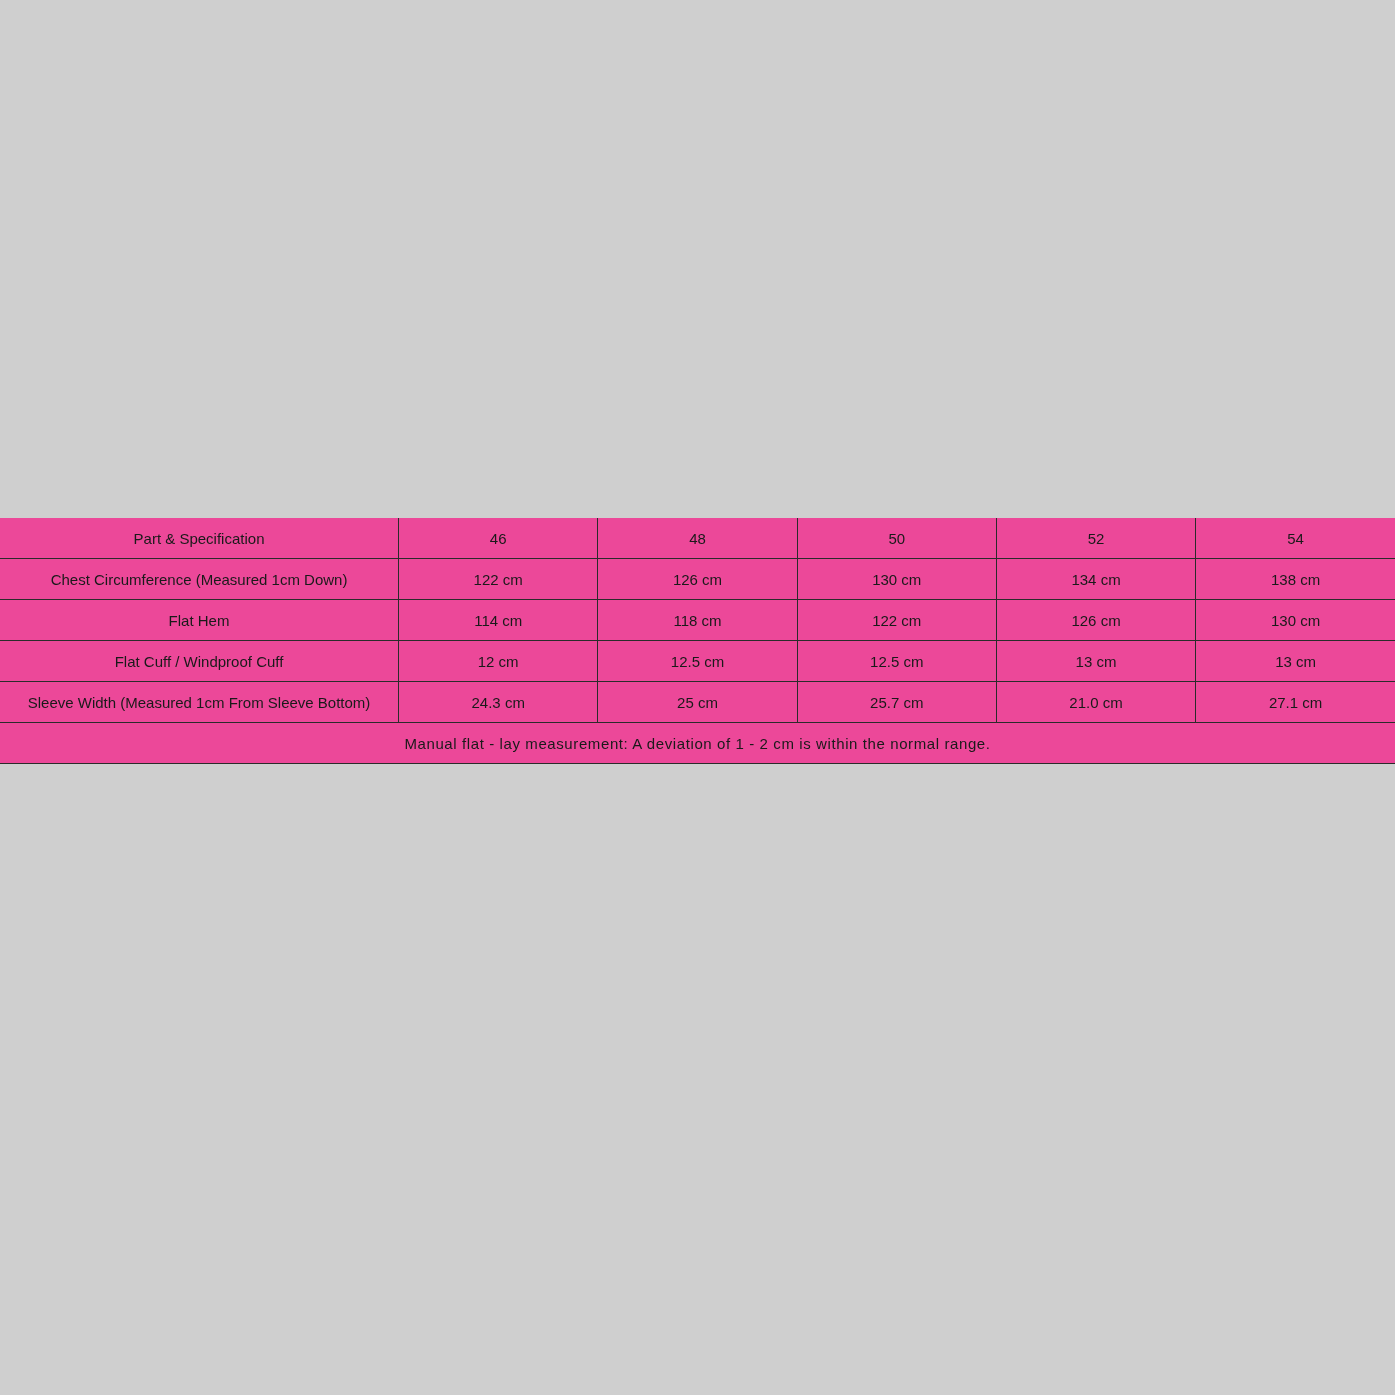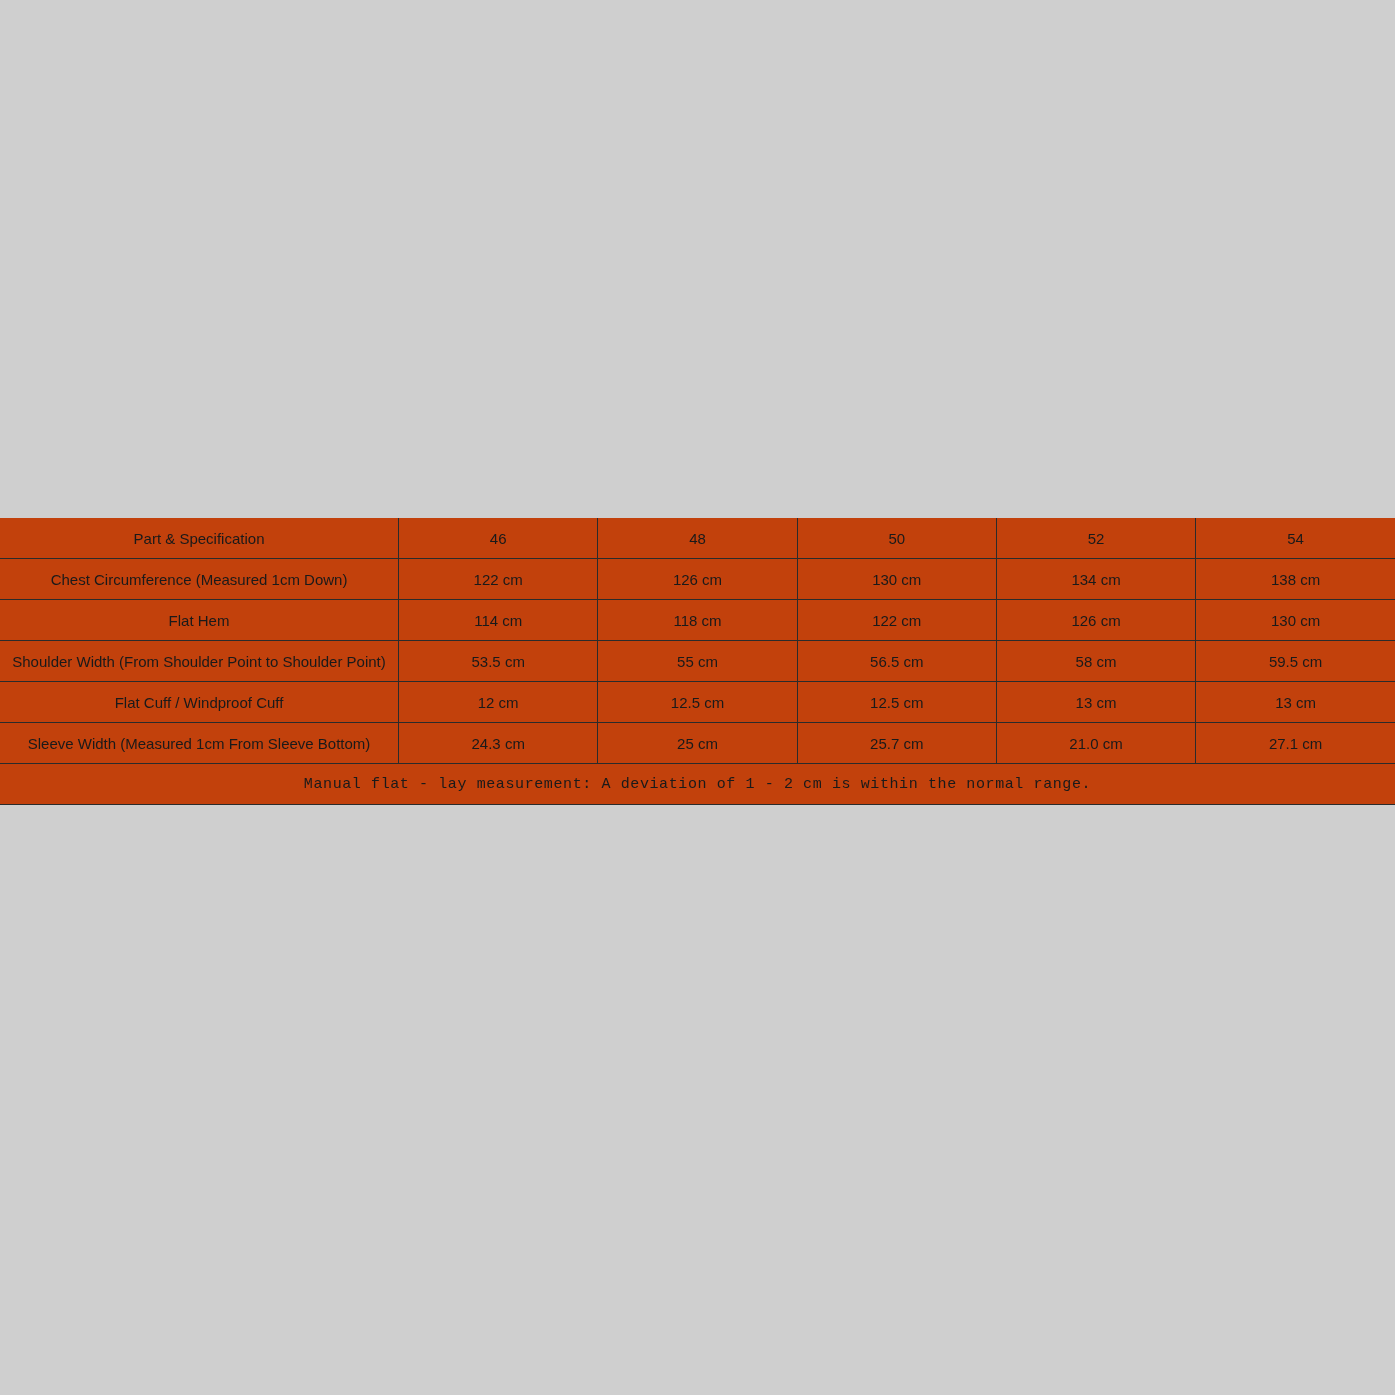--- a/index.html
+++ b/index.html
@@ -21,21 +21,21 @@
   .table-wrap {
     position: absolute;
     left: 0;
     top: 518px;
     width: 1395px;
     background: #ffffff;
   }
   table.size-table {
     border-collapse: collapse;
     width: 1395px;
-    background: #c2410c;
+    background: #ec4899;
     table-layout: fixed;
   }
   table.size-table td,
   table.size-table th {
     border: 1px solid #2b2b2b;
     text-align: center;
     vertical-align: middle;
     font-size: 15px;
     color: #1a1a1a;
     font-weight: normal;
@@ -49,21 +49,21 @@
   }
   table.size-table tr > *:last-child {
     border-right: none;
   }
   table.size-table tr:first-child > * {
     border-top: none;
   }
   col.label-col { width: 398px; }
   col.size-col { width: 199px; }
   .note-row td {
-    font-family: Liberation Mono, monospace;
+    font-family: Liberation Sans, sans-serif;
     font-size: 14.5px;
     letter-spacing: 0.6px;
     height: 38px;
     border-bottom: none;
   }
 </style>
 </head>
 <body>
 
 <div class="page">
@@ -98,28 +98,20 @@
         </tr>
         <tr>
           <td>Flat Hem</td>
           <td>114 cm</td>
           <td>118 cm</td>
           <td>122 cm</td>
           <td>126 cm</td>
           <td>130 cm</td>
         </tr>
         <tr>
-          <td>Shoulder Width (From Shoulder Point to Shoulder Point)</td>
-          <td>53.5 cm</td>
-          <td>55 cm</td>
-          <td>56.5 cm</td>
-          <td>58 cm</td>
-          <td>59.5 cm</td>
-        </tr>
-        <tr>
           <td>Flat Cuff / Windproof Cuff</td>
           <td>12 cm</td>
           <td>12.5 cm</td>
           <td>12.5 cm</td>
           <td>13 cm</td>
           <td>13 cm</td>
         </tr>
         <tr>
           <td>Sleeve Width (Measured 1cm From Sleeve Bottom)</td>
           <td>24.3 cm</td>

